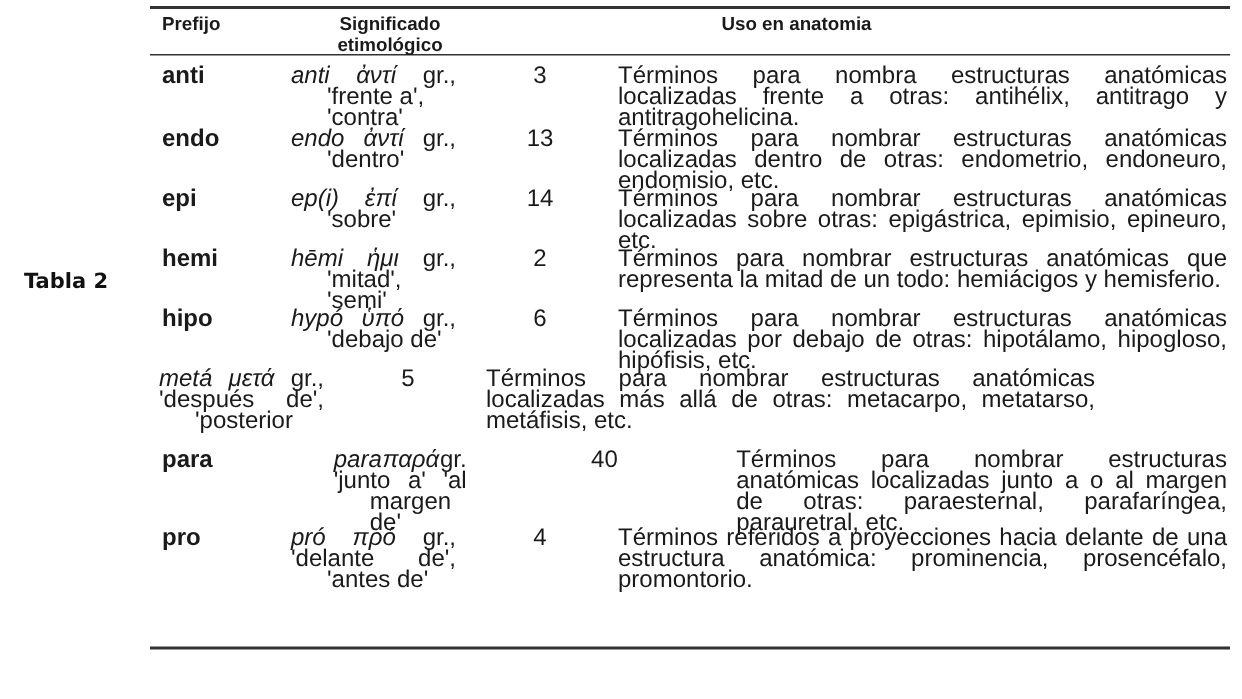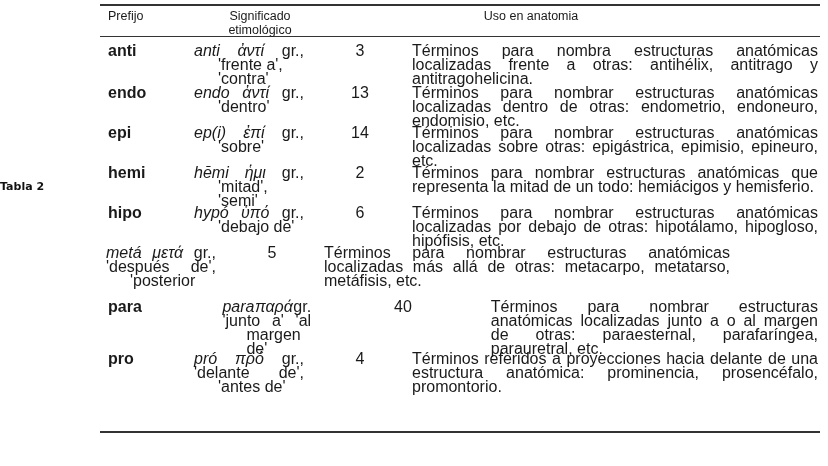--- a/index.html
+++ b/index.html
@@ -1,32 +1,32 @@
 <!DOCTYPE html>
 <html><head>
 <meta charset="utf-8">
 <style>
   html, body { margin: 0; padding: 0; background: #ffffff; }
   body {
     width: 828px; height: 466px; position: relative; overflow: hidden;
     font-family: "Liberation Sans", sans-serif; color: #1a1a1a;
   }
   .caption {
-    position: absolute; left: 0; top: 180px;
-    font-family: "DejaVu Sans", sans-serif; font-weight: bold; font-size: 11px;
+    position: absolute; left: 16px; top: 180px;
+    font-family: "DejaVu Sans", sans-serif; font-weight: bold; font-size: 14px;
     color: #111;
   }
   .table {
     position: absolute; left: 100px; top: 4px; width: 720px;
   }
   .rule-top { height: 0; border-top: 2px solid #333; }
   .rule-head { height: 0; border-top: 1.5px solid #333; }
   .rule-bottom { position: absolute; left: 100px; top: 431px; width: 720px; border-top: 2px solid #333; }
   .row { display: flex; font-size: 16px; line-height: 14px; }
-  .head { font-weight: normal; font-size: 12.5px; line-height: 14px; padding: 3px 0 4px 0; height: 30px; box-sizing: border-box; }
+  .head { font-weight: bold; font-size: 12.5px; line-height: 14px; padding: 3px 0 4px 0; height: 30px; box-sizing: border-box; }
   .c1 { width: 88px; padding-left: 8px; box-sizing: border-box; }
   .c2 { width: 130px; padding-left: 6px; padding-right: 14px; box-sizing: border-box; }
   .c3 { width: 84px; text-align: center; box-sizing: border-box; }
   .c4 { width: 418px; padding-left: 10px; padding-right: 2px; box-sizing: border-box; text-align: justify; }
   .head .c2, .head .c3, .head .c4 { text-align: center; }
   .head .c2 { padding-left: 14px; padding-right: 0; }
   .head .c4 { padding-top: 0; }
   .prefix { font-weight: bold; }
   .ety-line1 { display: flex; justify-content: space-between; }
   .ety-line1 .it { font-style: italic; }

